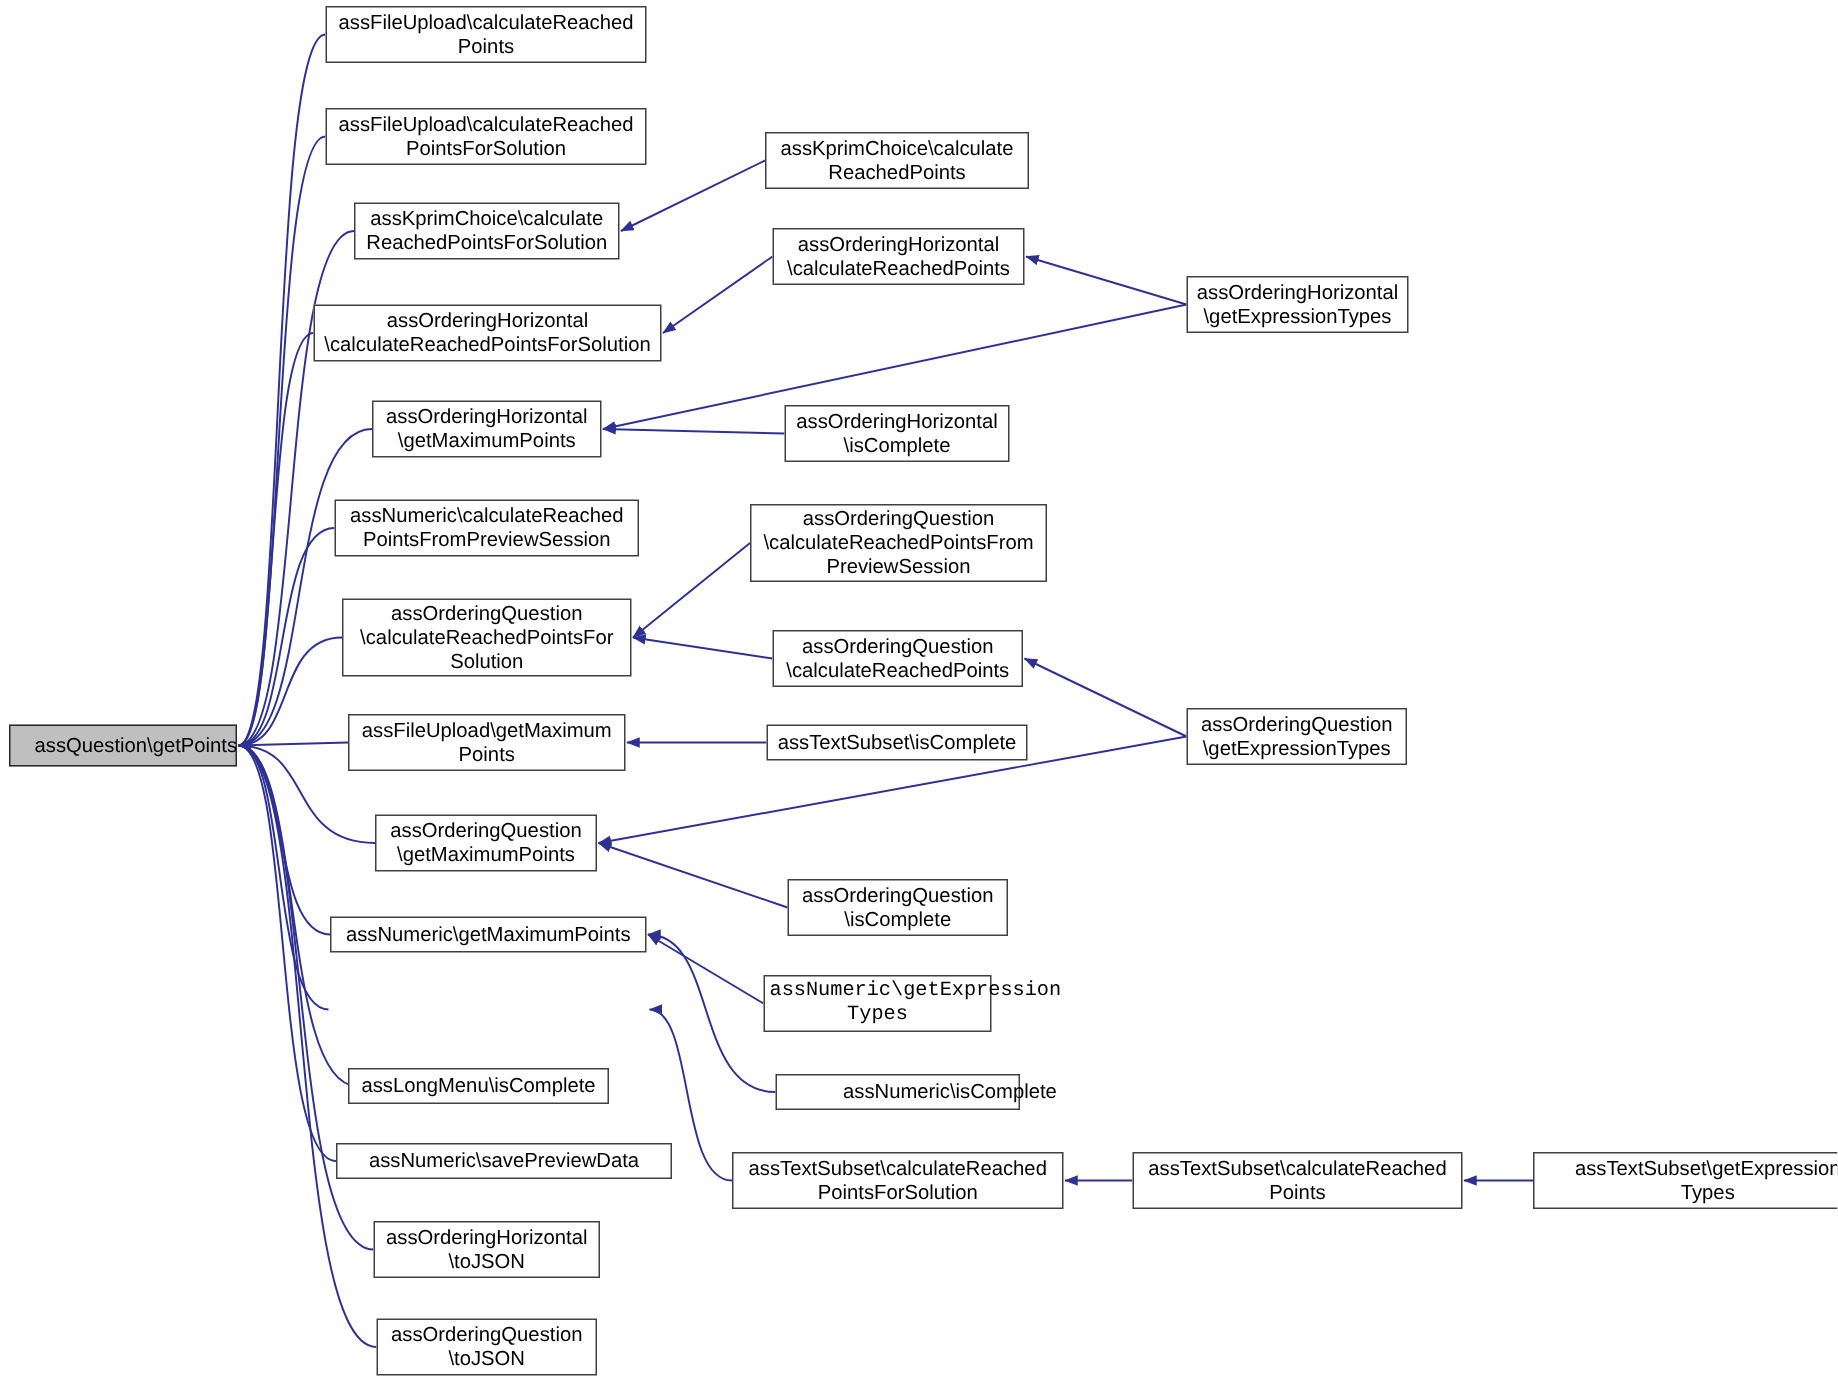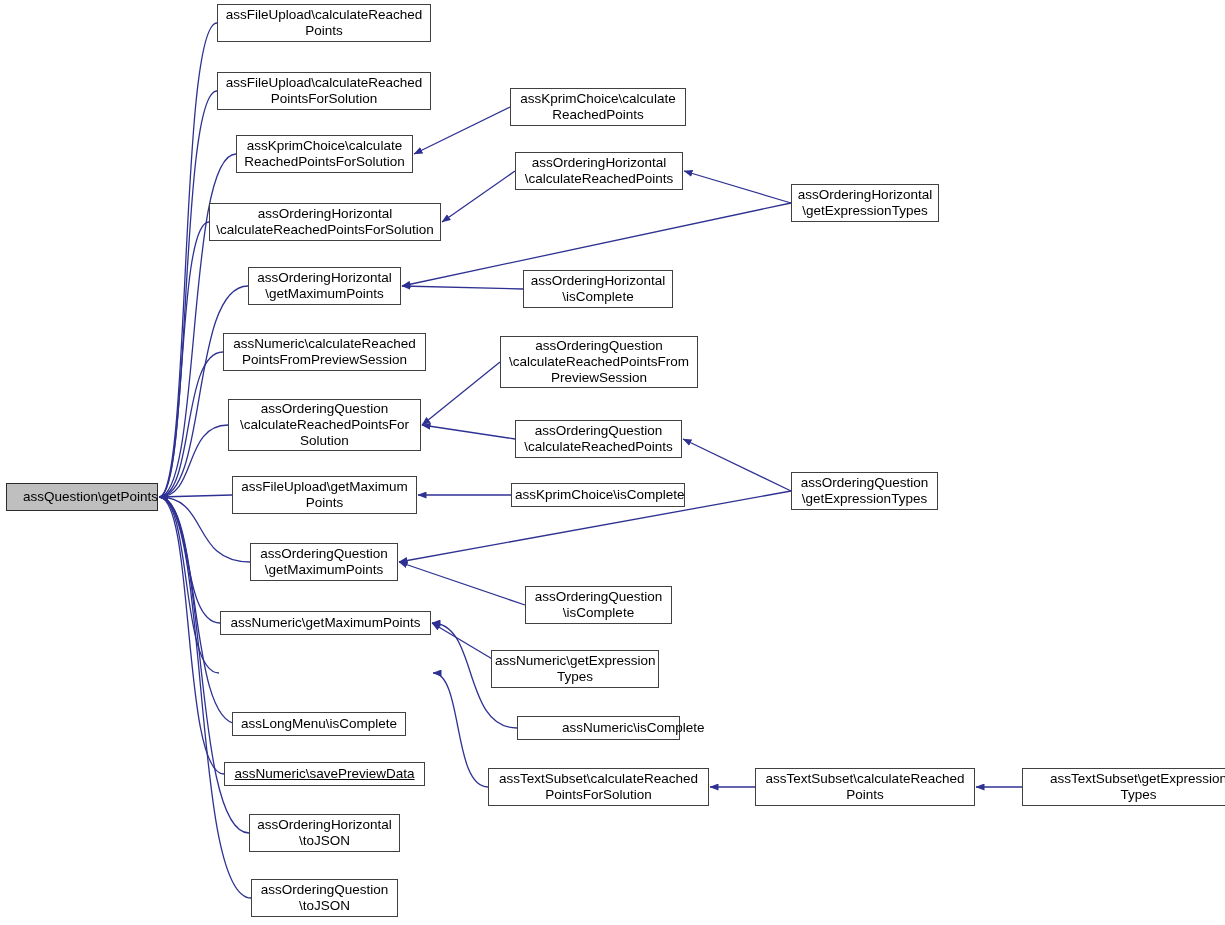--- a/index.html
+++ b/index.html
@@ -69,40 +69,40 @@
 PointsFromPreviewSession</span></div>
     <div class="node" style="left: 228px; top: 399px; width: 193px; height: 52px;"><span class="lbl">assOrderingQuestion
 \calculateReachedPointsFor
 Solution</span></div>
     <div class="node" style="left: 232px; top: 476px; width: 185px; height: 38px;"><span class="lbl">assFileUpload\getMaximum
 Points</span></div>
     <div class="node" style="left: 250px; top: 543px; width: 148px; height: 38px;"><span class="lbl">assOrderingQuestion
 \getMaximumPoints</span></div>
     <div class="node" style="left: 220px; top: 611px; width: 211px; height: 24px;"><span class="lbl">assNumeric\getMaximumPoints</span></div>
     <div class="node" style="left: 232px; top: 712px; width: 174px; height: 24px;"><span class="lbl">assLongMenu\isComplete</span></div>
-    <div class="node" style="left: 224px; top: 762px; width: 201px; height: 24px; text-decoration: underline;"><span class="lbl">assNumeric\saveP­reviewData</span></div>
+    <div class="node" style="left: 224px; top: 762px; width: 224px; height: 24px;"><span class="lbl">assNumeric\saveP­reviewData</span></div>
     <div class="node" style="left: 249px; top: 814px; width: 151px; height: 38px;"><span class="lbl">assOrderingHorizontal
 \toJSON</span></div>
     <div class="node" style="left: 251px; top: 879px; width: 147px; height: 38px;"><span class="lbl">assOrderingQuestion
 \toJSON</span></div>
     <div class="node" style="left: 510px; top: 88px; width: 176px; height: 38px;"><span class="lbl">assKprimChoice\calculate
 ReachedPoints</span></div>
     <div class="node" style="left: 515px; top: 152px; width: 168px; height: 38px;"><span class="lbl">assOrderingHorizontal
 \calculateReachedPoints</span></div>
     <div class="node" style="left: 523px; top: 270px; width: 150px; height: 38px;"><span class="lbl">assOrderingHorizontal
 \isComplete</span></div>
     <div class="node" style="left: 500px; top: 336px; width: 198px; height: 52px;"><span class="lbl">assOrderingQuestion
 \calculateReachedPointsFrom
 PreviewSession</span></div>
     <div class="node" style="left: 515px; top: 420px; width: 167px; height: 38px;"><span class="lbl">assOrderingQuestion
 \calculateReachedPoints</span></div>
-    <div class="node" style="left: 511px; top: 483px; width: 174px; height: 24px;"><span class="lbl">assKprimChoice\isComplete</span></div>
+    <div class="node" style="left: 511px; top: 483px; width: 174px; height: 24px;"><span class="lbl">assTextSubset\isComplete</span></div>
     <div class="node" style="left: 525px; top: 586px; width: 147px; height: 38px;"><span class="lbl">assOrderingQuestion
 \isComplete</span></div>
-    <div class="node" style="left: 491px; top: 650px; width: 168px; height: 38px;"><span class="lbl">assNumeric\getExpression
+    <div class="node" style="left: 509px; top: 650px; width: 152px; height: 38px; font-family: Liberation Mono, monospace;"><span class="lbl">assNumeric\getExpression
 Types</span></div>
     <div class="node" style="left: 517px; top: 716px; width: 163px; height: 24px; padding-left: 44px;"><span class="lbl">assNumeric\isComplete</span></div>
     <div class="node" style="left: 488px; top: 768px; width: 221px; height: 38px;"><span class="lbl">assTextSubset\calculateReached
 PointsForSolution</span></div>
     <div class="node" style="left: 791px; top: 184px; width: 148px; height: 38px;"><span class="lbl">assOrderingHorizontal
 \getExpressionTypes</span></div>
     <div class="node" style="left: 791px; top: 472px; width: 147px; height: 38px;"><span class="lbl">assOrderingQuestion
 \getExpressionTypes</span></div>
     <div class="node" style="left: 755px; top: 768px; width: 220px; height: 38px;"><span class="lbl">assTextSubset\calculateReached
 Points</span></div>

